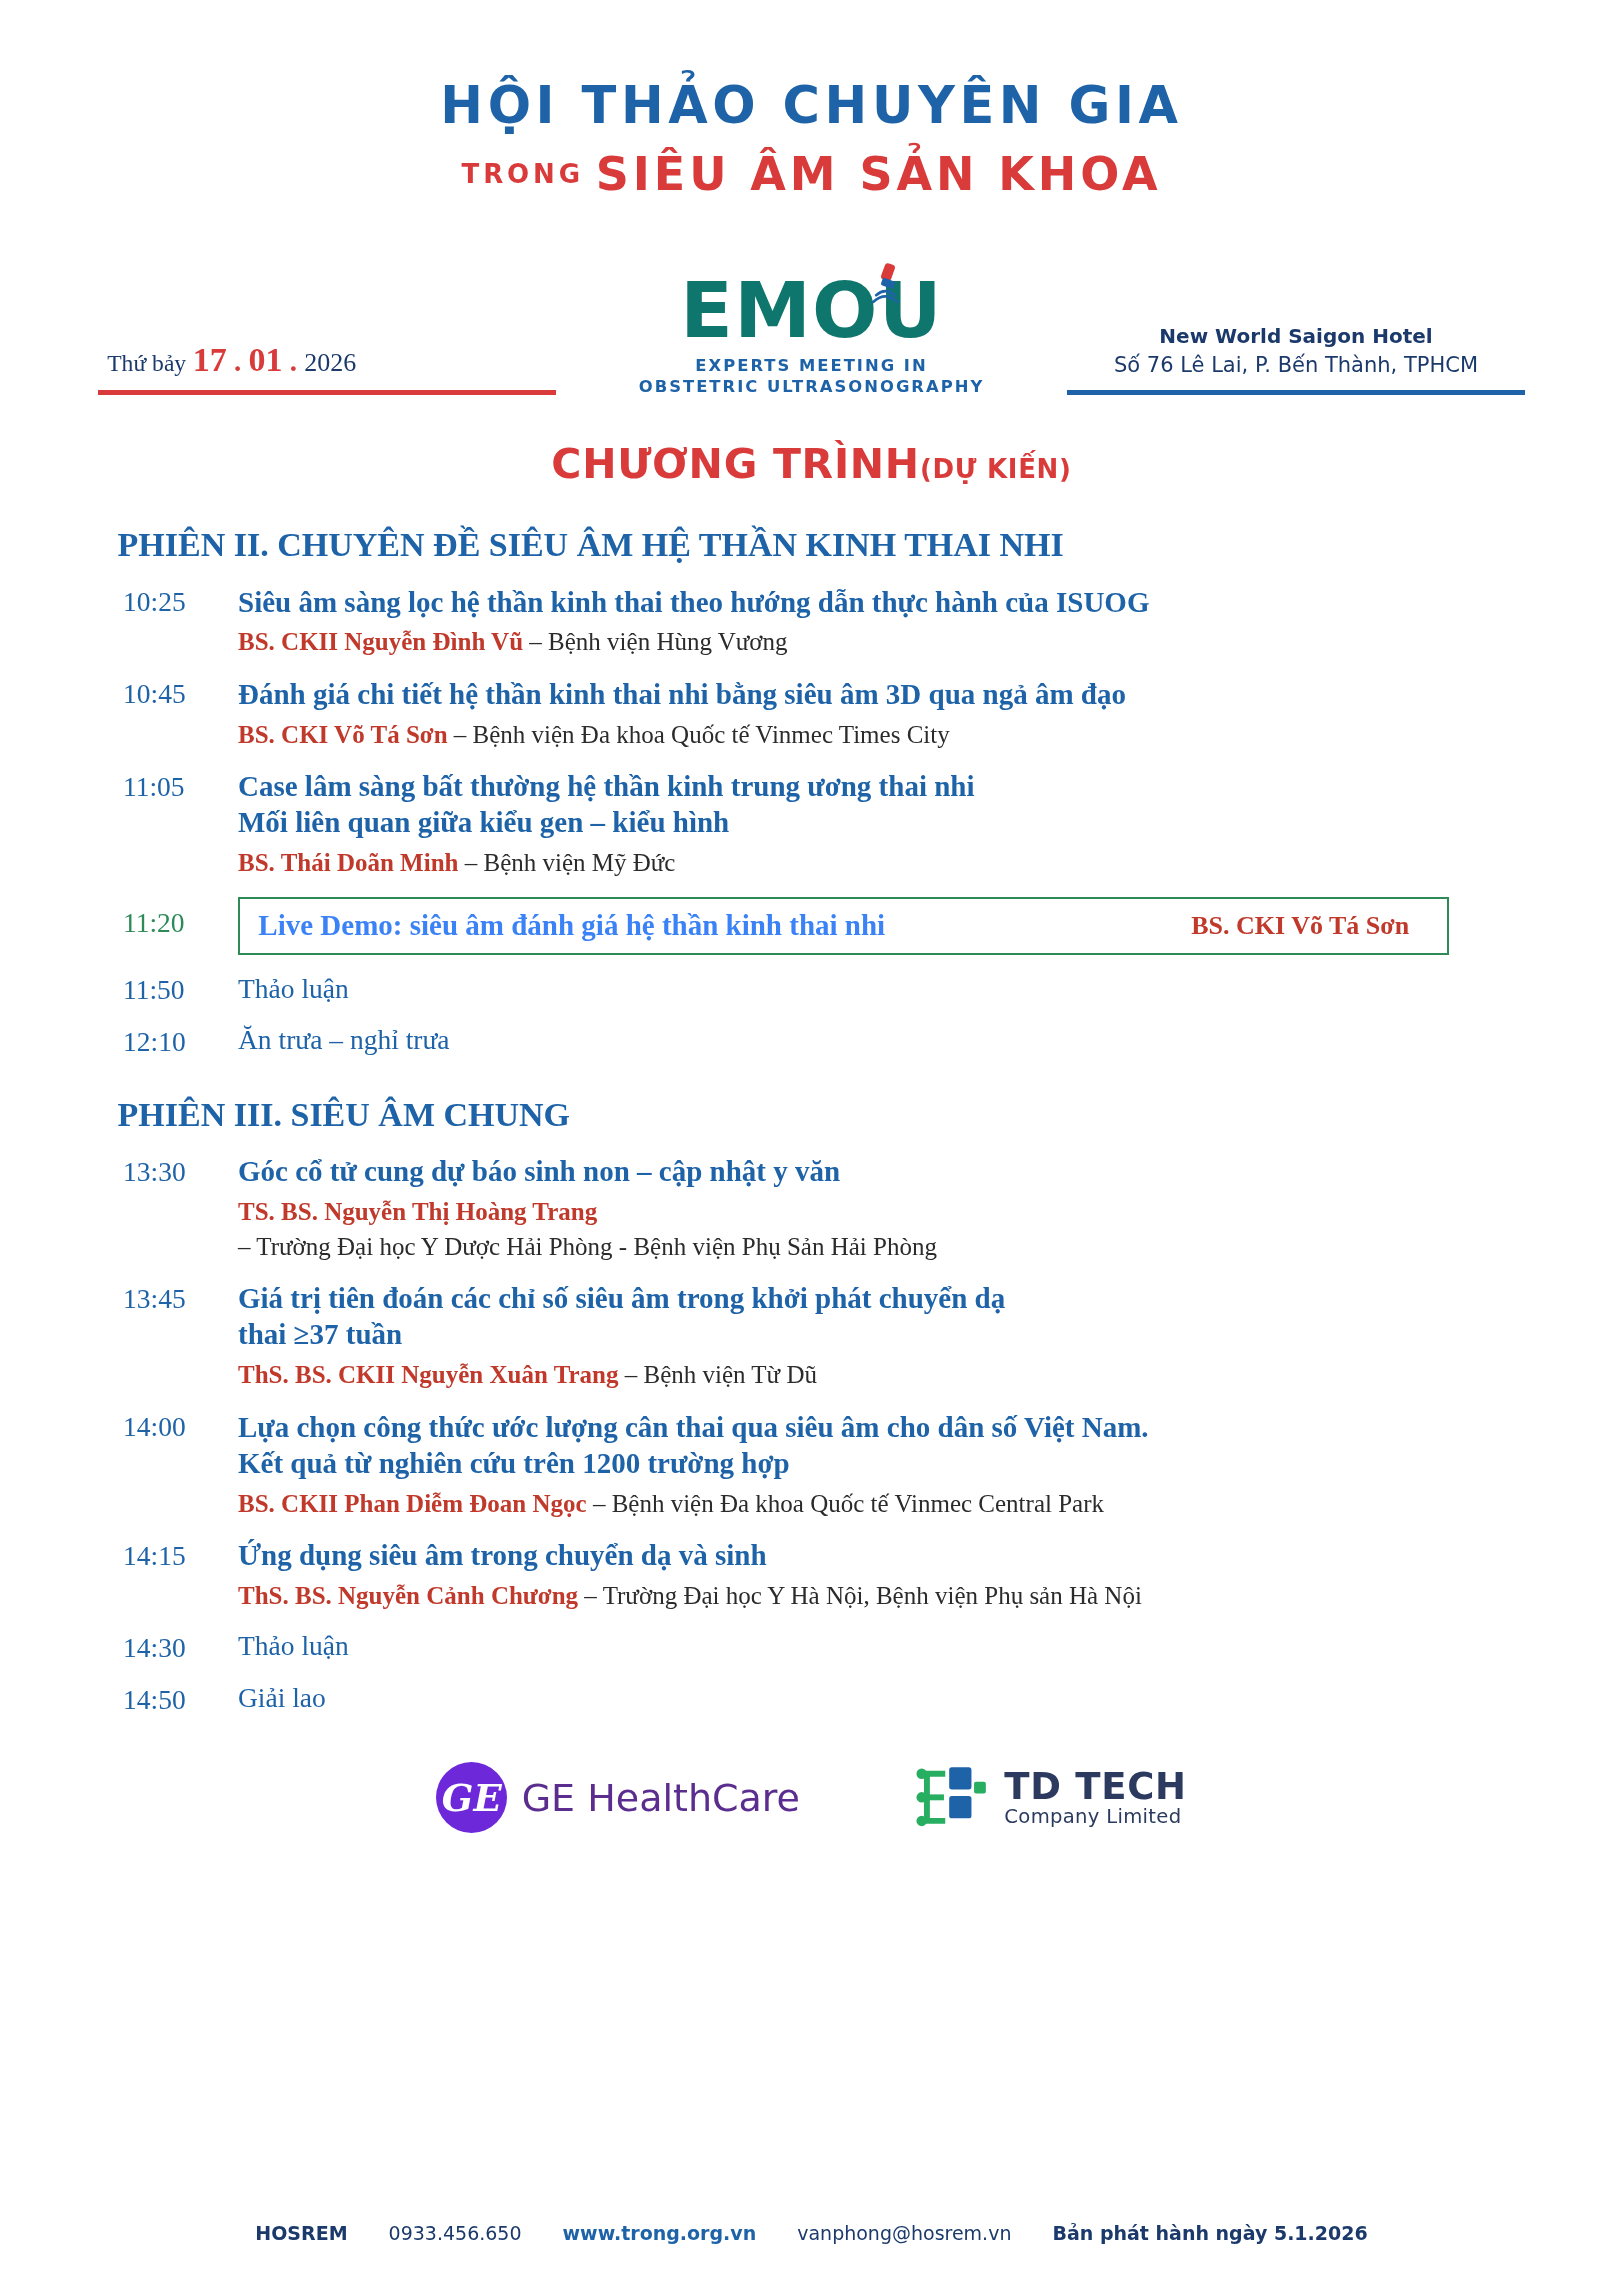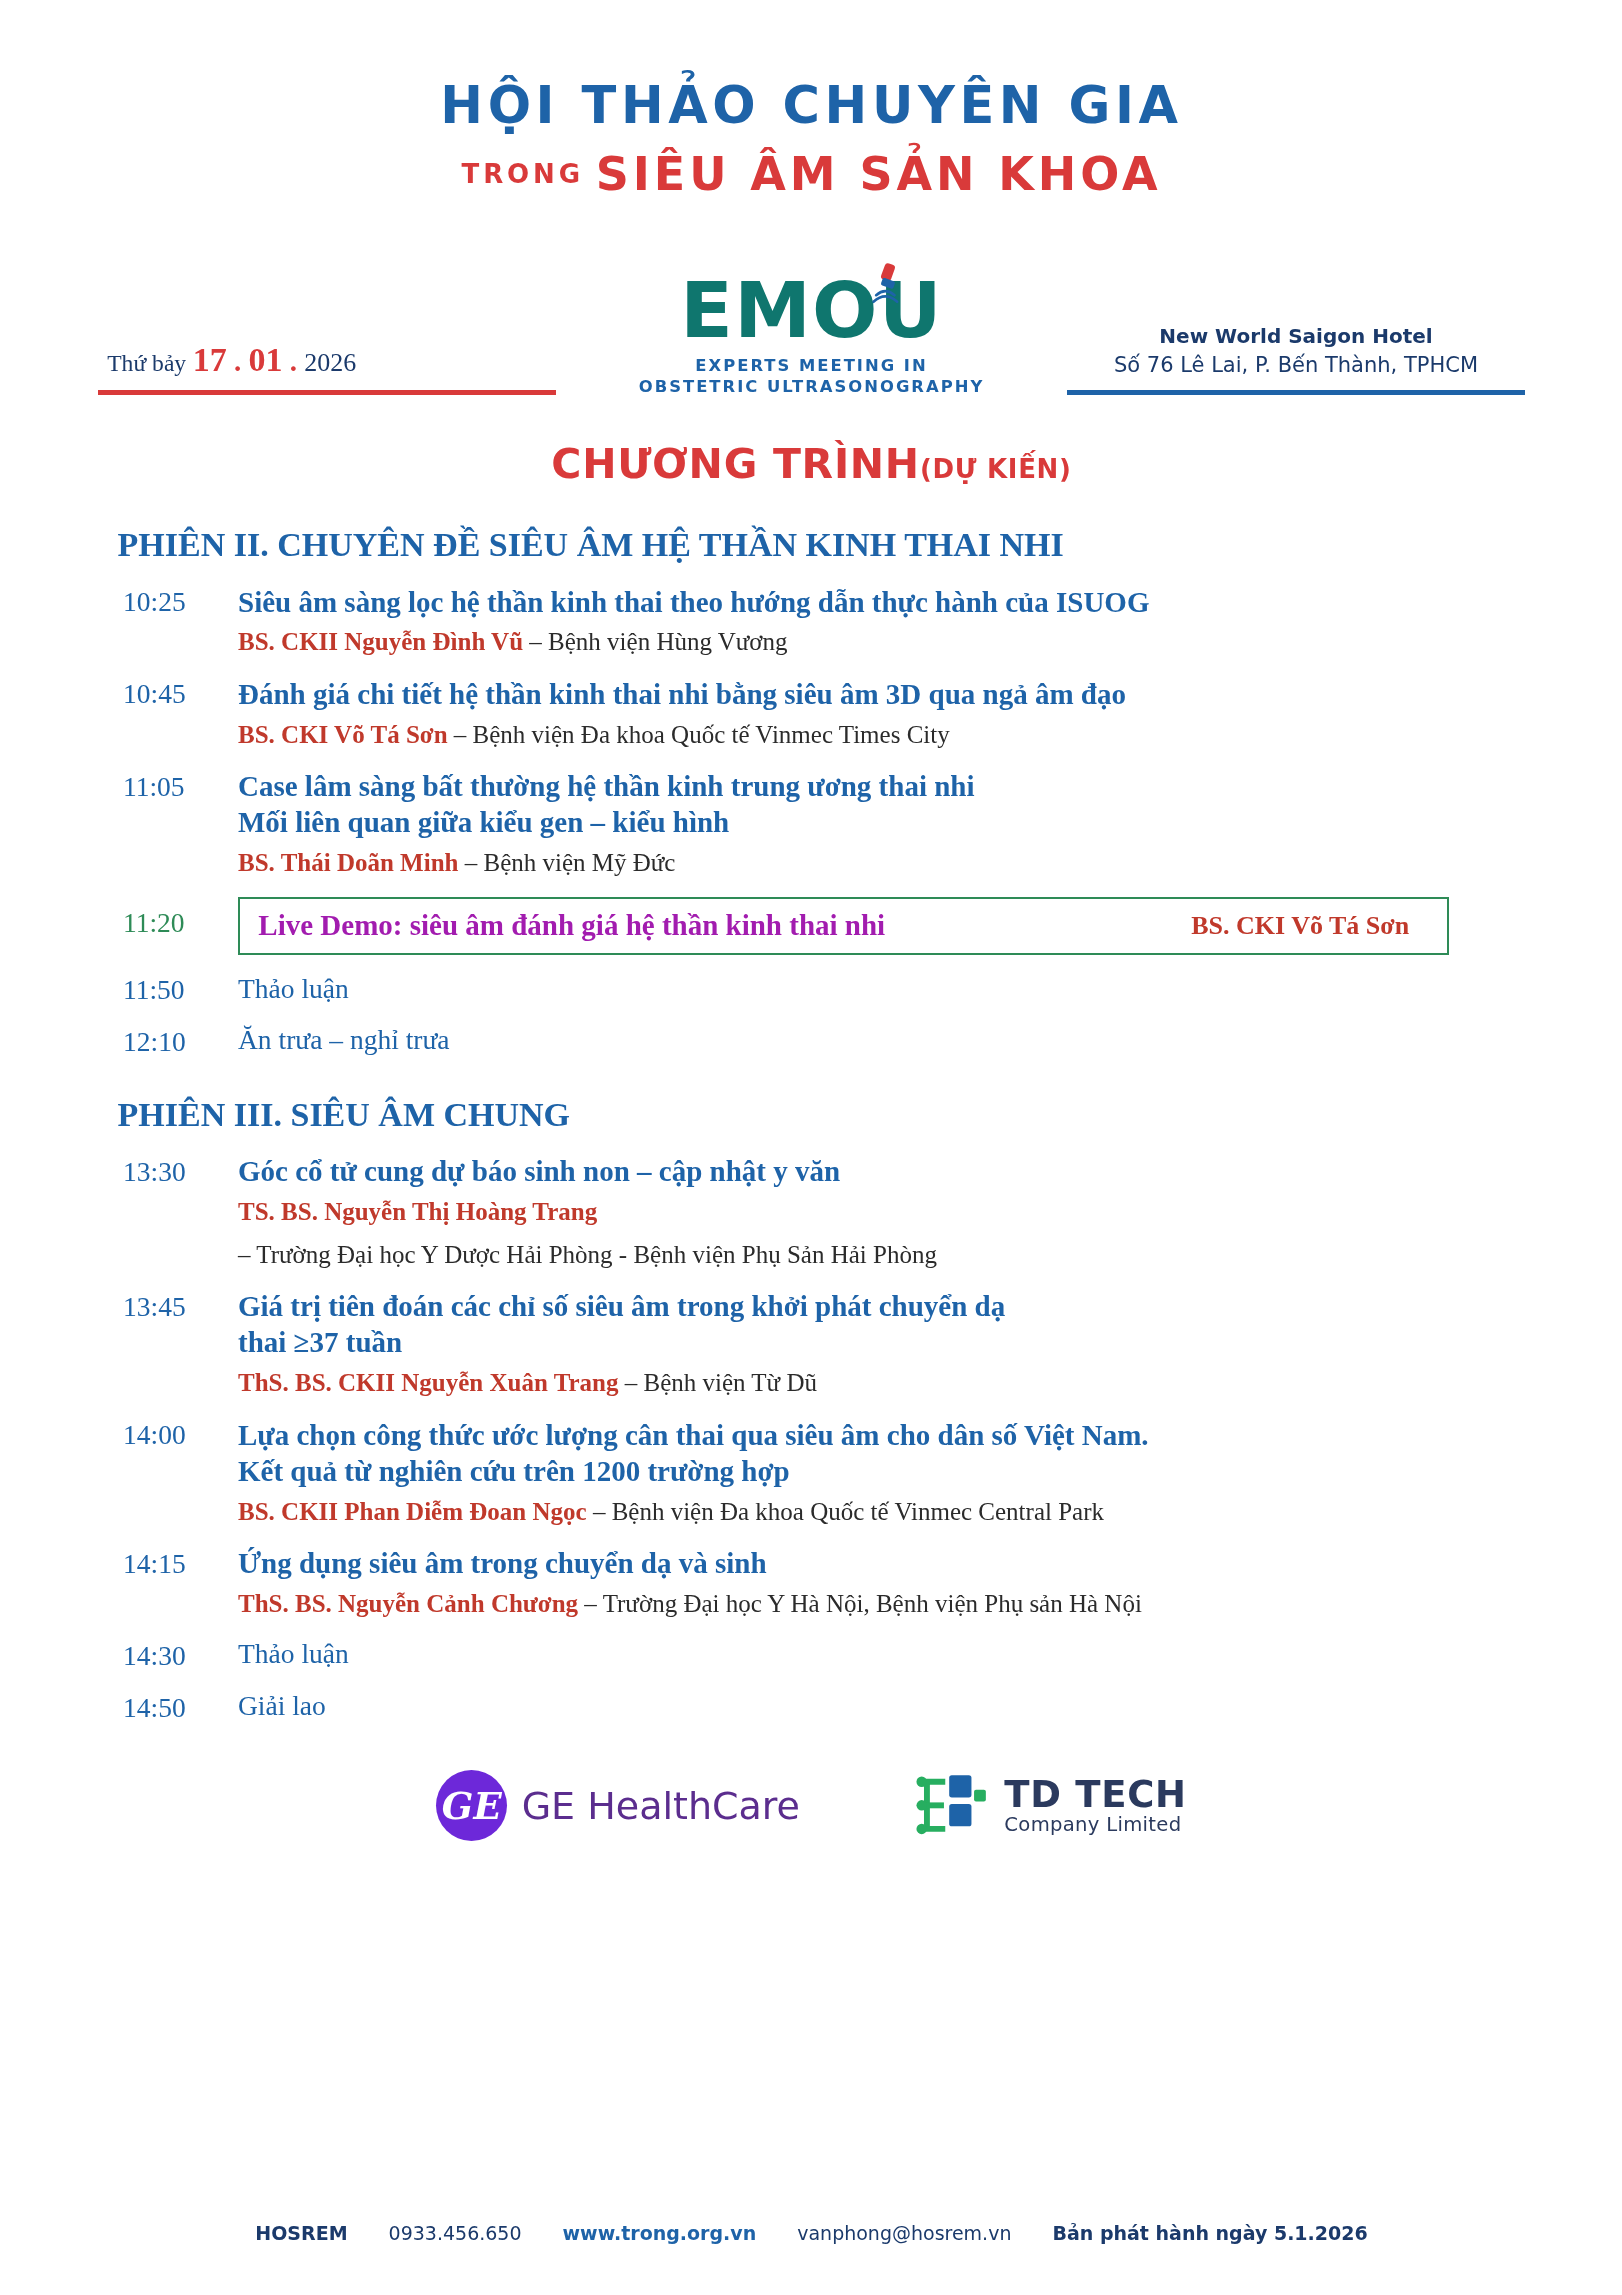--- a/index.html
+++ b/index.html
@@ -203,21 +203,21 @@
     font-family: "Liberation Serif", serif;
     font-size: 25px;
     line-height: 1.3;
     color: #2b2b2b;
   }
   .item .speaker .name {
     color: #c0392b;
     font-weight: bold;
   }
   .item .speaker .aff { color: #2b2b2b; }
-  .item .speaker.second-line { margin-top: 10px; }
+  .item .speaker.second-line { margin-top: 2px; }
 
   
   .demo-row { display: flex; padding-left: 25px; margin-bottom: 17px; }
   .demo-row .time {
     width: 115px; flex: 0 0 115px;
     font-size: 27.5px; color: #2e8b57; padding-top: 10.5px;
     font-family: "Liberation Serif", serif;
   }
   .demo-box {
     flex: 1;
@@ -225,21 +225,21 @@
     padding: 10.5px 18.3px;
     display: flex;
     align-items: center;
     justify-content: space-between;
     max-width: 1211px;
   }
   .demo-box .demo-label {
     font-family: "Liberation Serif", serif;
     font-weight: bold;
     font-size: 29px;
-    color: #a21caf;
+    color: #3b82f6;
   }
   .demo-box .demo-speaker {
     font-family: "Liberation Serif", serif;
     font-weight: bold;
     font-size: 26px;
     color: #c0392b;
     padding-right: 19.6px;
   }
 
   

